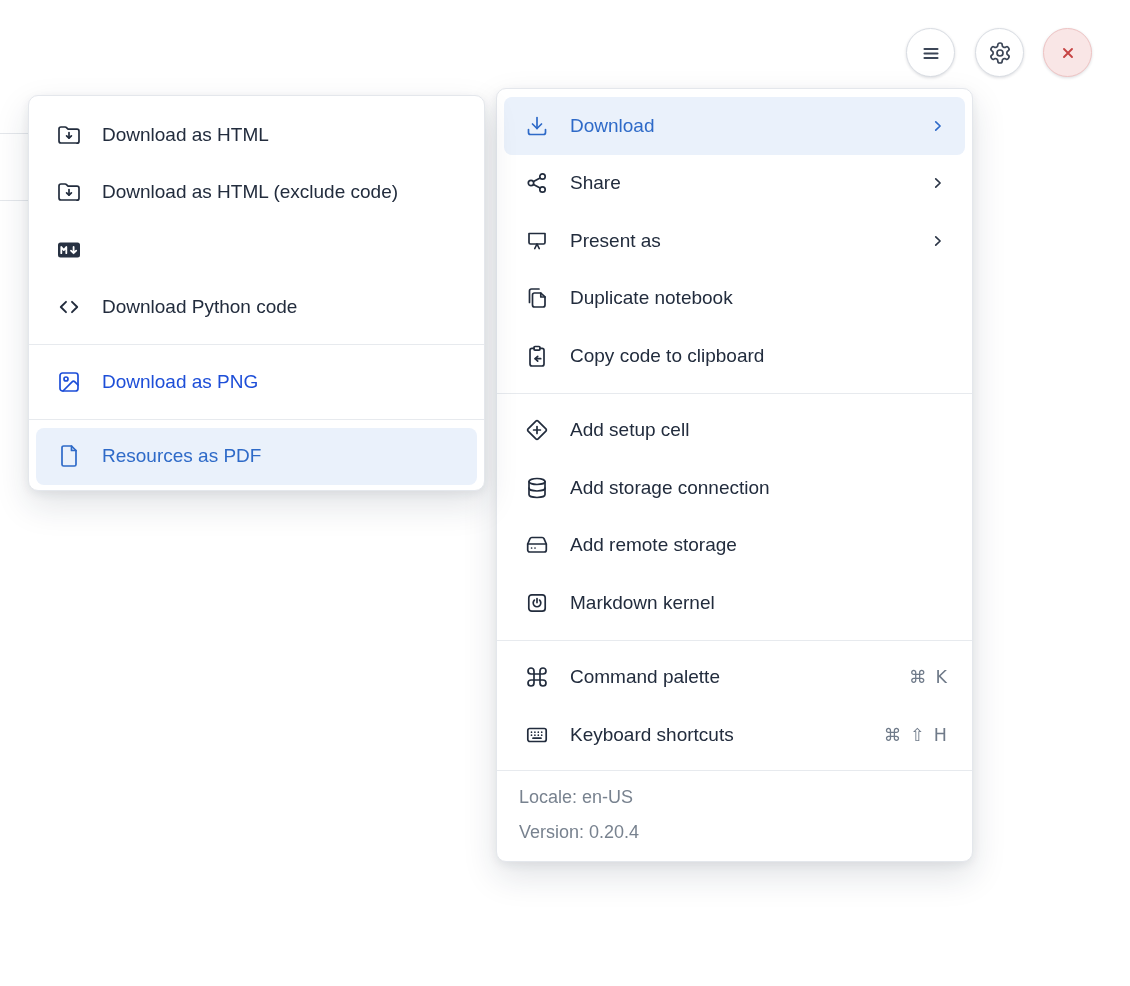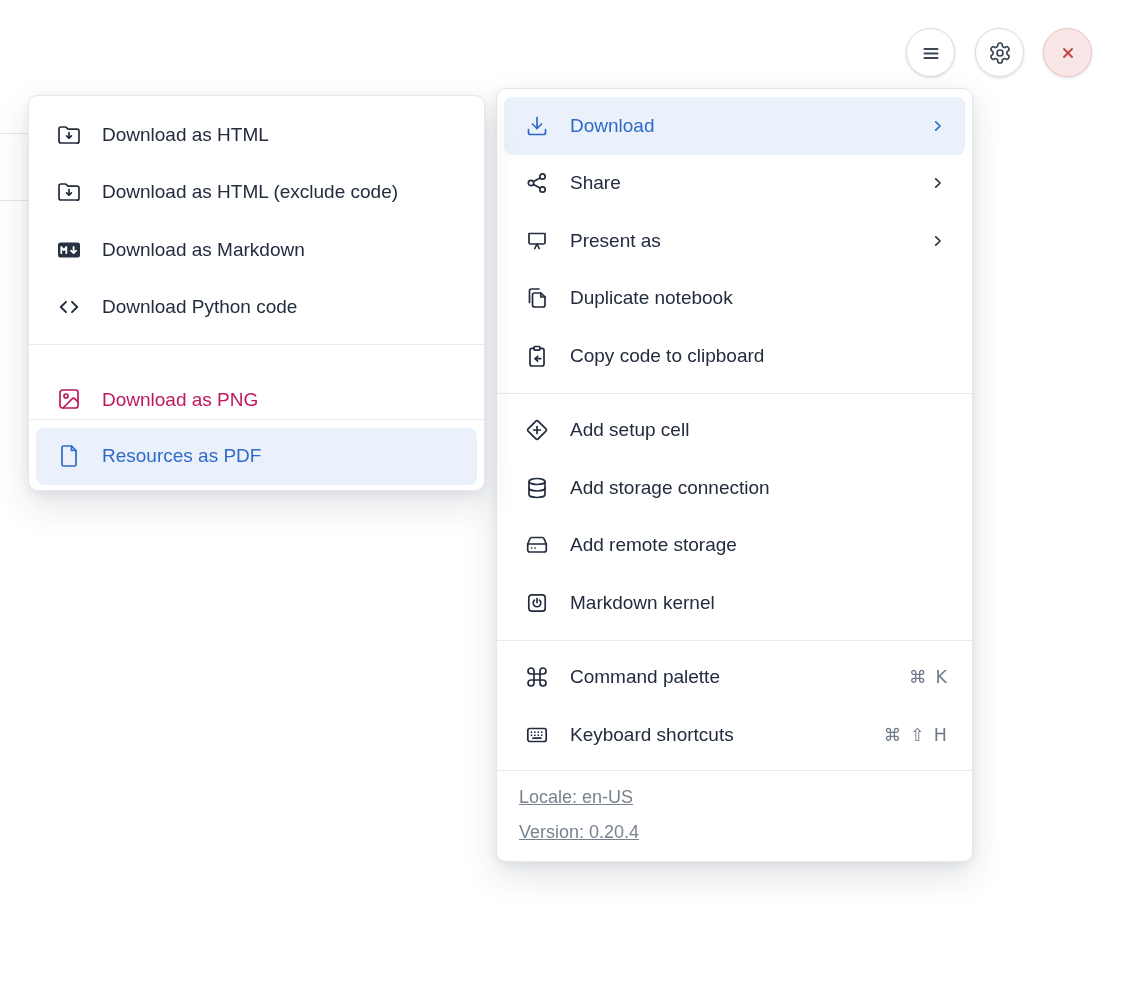--- a/index.html
+++ b/index.html
@@ -34,38 +34,38 @@
   }
   .menu.submenu { left:28px; top:95px; width:457px; padding:10px 6px 5px; z-index:3; }
   .menu.mainmenu { left:496px; top:88px; width:477px; padding:8px 6px 0; z-index:2; }
 
   .mi {
     display:flex; align-items:center; height:57.5px;
     padding:0 18px 0 21px; margin:0 1px; border-radius:8px;
     font-size:19px; gap:21px; cursor:pointer; white-space:nowrap;
   }
   .mi.active { background:#eaf1fb; color:#2e6ac8; }
-  .mi.disabled { color:#be185d; cursor:default;align-items:flex-end; }
+  .mi.disabled { color:#1d4ed8; cursor:default; }
   .ic { width:24px; height:24px; flex:none; display:flex; align-items:center; justify-content:center; }
   .ic svg { width:24px; height:24px; display:block; }
   .lbl { flex:0 1 auto; }
   .chev { margin-left:auto; display:flex; color:inherit; }
   .chev svg { width:18px; height:18px; }
   .mi:not(.active) .chev { color:#2a3445; }
   .shortcut {
     margin-left:auto; display:flex; gap:9px; align-items:center;
     color:#6f7a89; font-size:17.5px; font-family:"DejaVu Sans", sans-serif;
   }
   .separator { height:1px; background:#e7eaee; margin:8px -6px; }
 
   .menu-footer {
     border-top:1px solid #e7eaee; margin:6px -6px 0; padding:9px 22px 11px;
     color:#78828f; font-size:18px;
   }
-  .menu-footer div { line-height:35px;text-decoration:underline; }
+  .menu-footer div { line-height:35px; }
 
   svg.stroke { fill:none; stroke:currentColor; stroke-width:1.7; stroke-linecap:round; stroke-linejoin:round; }
 </style>
 </head>
 <body>
 
 <div class="bg-line l1"></div>
 <div class="bg-line l2"></div>
 
 <div class="circle-btn menu-toggle">
@@ -113,21 +113,20 @@
     <span class="lbl">Download as HTML (exclude code)</span>
   </div>
   <div class="mi">
     <span class="ic">
       <svg viewBox="0 0 24 24">
           <rect x="1" y="4.5" width="22" height="15" rx="2.5" fill="#273142"></rect>
           <path d="M4.3 15.2V9l2.5 3.1L9.3 9v6.2" fill="none" stroke="#fff" stroke-width="1.8" stroke-linecap="round" stroke-linejoin="round"></path>
           <path d="M16.6 9v6M14 12.7l2.6 2.5 2.6-2.5" fill="none" stroke="#fff" stroke-width="1.8" stroke-linecap="round" stroke-linejoin="round"></path>
         </svg>
     </span>
-    <span class="lbl">Download as Markdown</span>
   </div>
   <div class="mi">
     <span class="ic">
       <svg class="stroke" viewBox="0 0 24 24" style="stroke-width:1.9">
           <path d="M9 6.8 3.8 12 9 17.2"></path>
           <path d="M15 6.8 20.2 12 15 17.2"></path>
         </svg>
     </span>
     <span class="lbl">Download Python code</span>
   </div>

